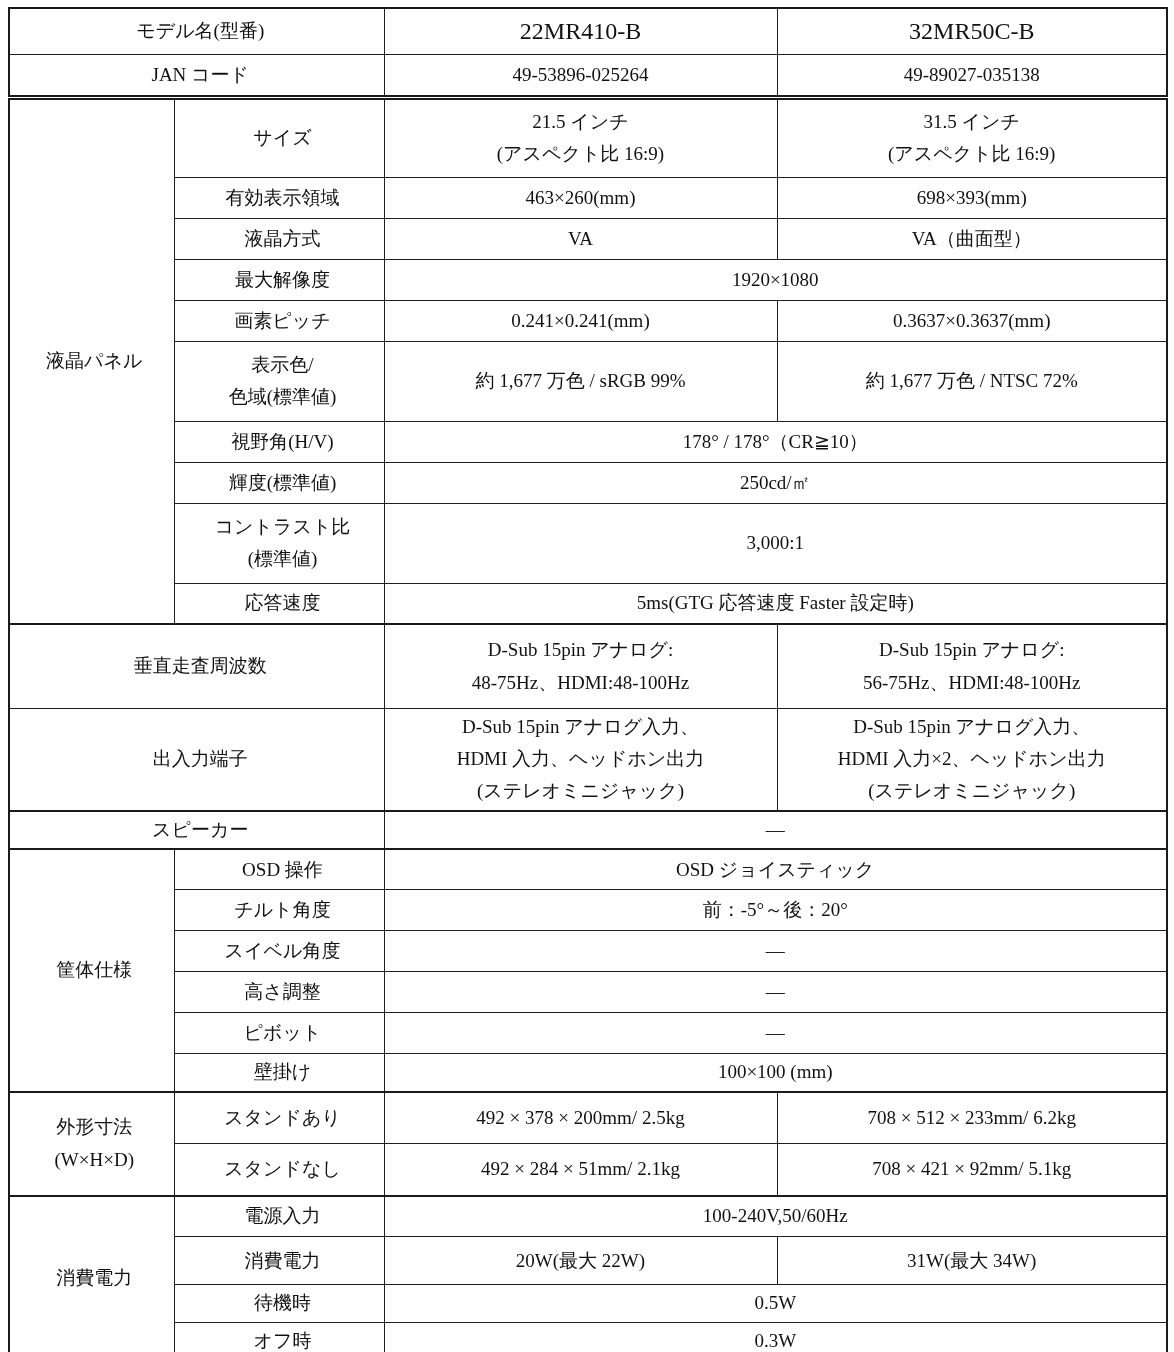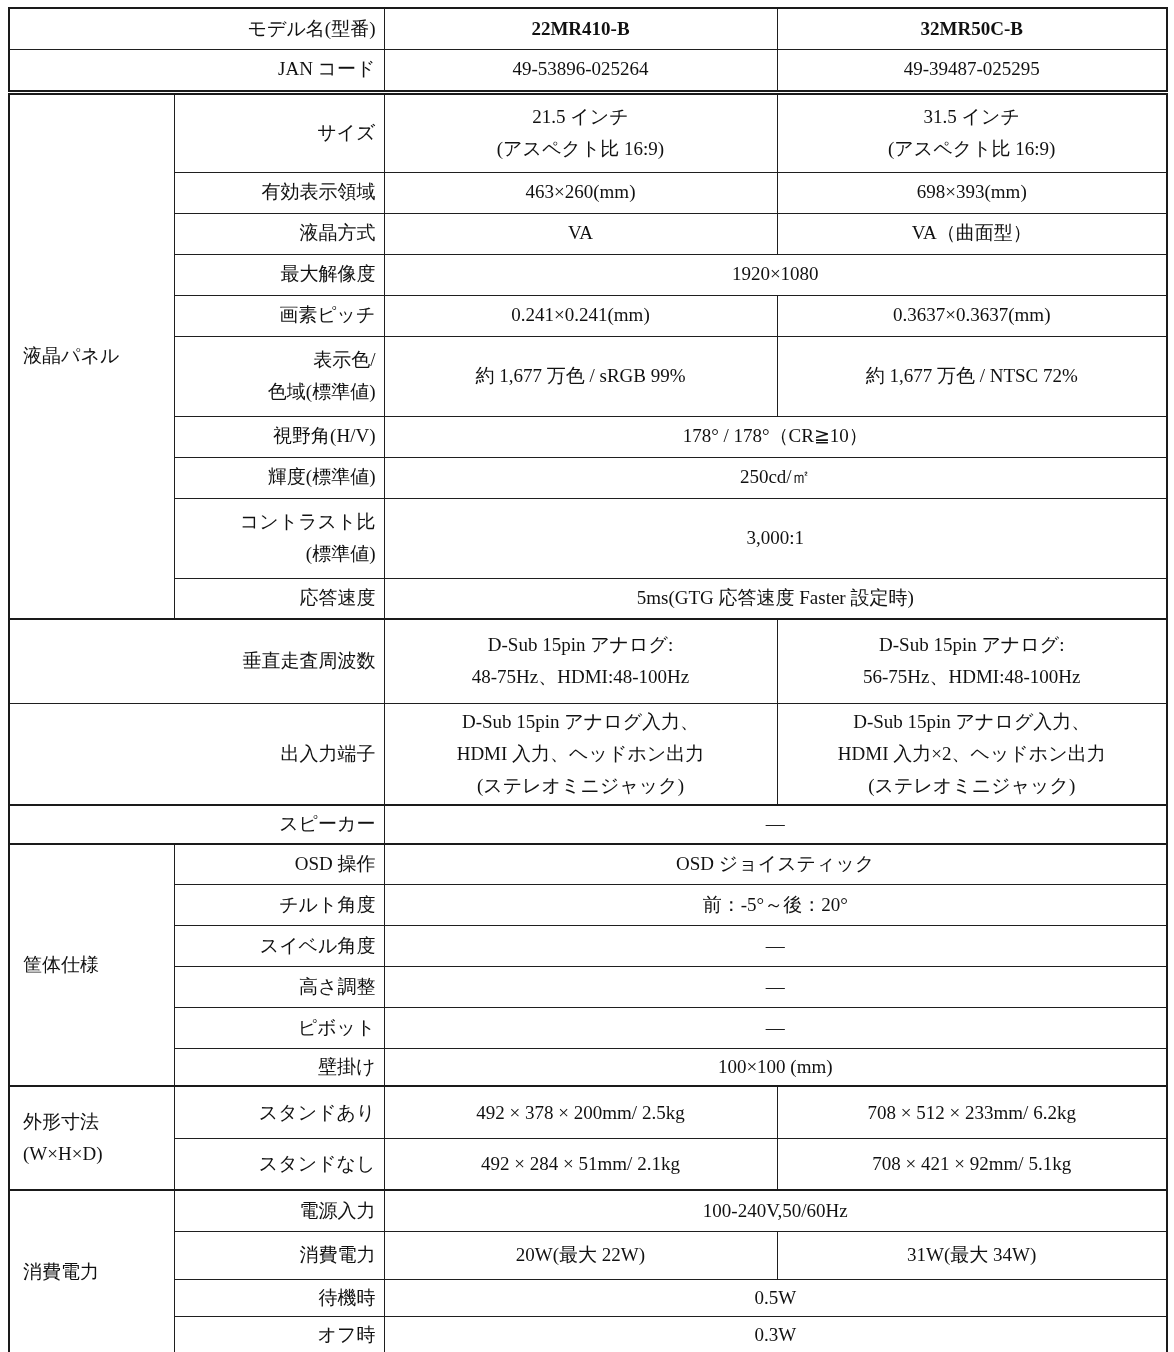--- a/index.html
+++ b/index.html
@@ -17,25 +17,25 @@
     border: 2px solid #1a1a1a;
   }
   td {
     border: 1px solid #1f1f1f;
     font-size: 19px;
     line-height: 1.7;
     vertical-align: middle;
     padding: 2px 8px;
     overflow: hidden;
   }
-  td.lbl   { text-align: right; padding-left: 15px; }
-  td.grp   { text-align: left; padding-left: 13px; }
+  td.lbl   { text-align: center; padding-left: 15px; }
+  td.grp   { text-align: center; padding-left: 13px; }
   td.val   { text-align: center; }
   td.pre   { white-space: pre-line; }
-  td.bold  { font-weight: bold; font-size: 19px; margin-left: 36px; }
+  td.bold  { font-weight: normal; font-size: 24px; margin-left: 36px; }
   tr.sep-double > td { border-bottom: 5px double #1a1a1a; }
   tr.sep-thick  > td { border-bottom: 2.5px solid #1a1a1a; }
   td.b-thick { border-bottom: 2.5px solid #1a1a1a; }
   
   tr.h-std  > td { height: 41px; }
   tr.h-jan  > td { height: 43px; }
   tr.h-2l   > td { height: 80px; }
   tr.h-vf   > td { height: 84px; }
   tr.h-io   > td { height: 100px; margin-top: 44px; }
   tr.h-spk  > td { height: 38px; }
@@ -57,21 +57,21 @@
 
   <tbody>
       <tr class="h-std">
     <td class="lbl" colspan="2">モデル名(型番)</td>
     <td class="val bold">22MR410-B</td>
     <td class="val bold">32MR50C-B</td>
   </tr>
   <tr class="h-jan sep-double">
     <td class="lbl" colspan="2">JAN コード</td>
     <td class="val">49-53896-025264</td>
-    <td class="val">49-39487-025295</td>
+    <td class="val">49-89027-035138</td>
   </tr>
 
   <tr class="h-2l">
     <td class="grp b-thick" rowspan="10">液晶パネル</td>
     <td class="lbl">サイズ</td>
     <td class="val pre">21.5 インチ
 (アスペクト比 16:9)</td>
     <td class="val pre">31.5 インチ
 (アスペクト比 16:9)</td>
   </tr>

